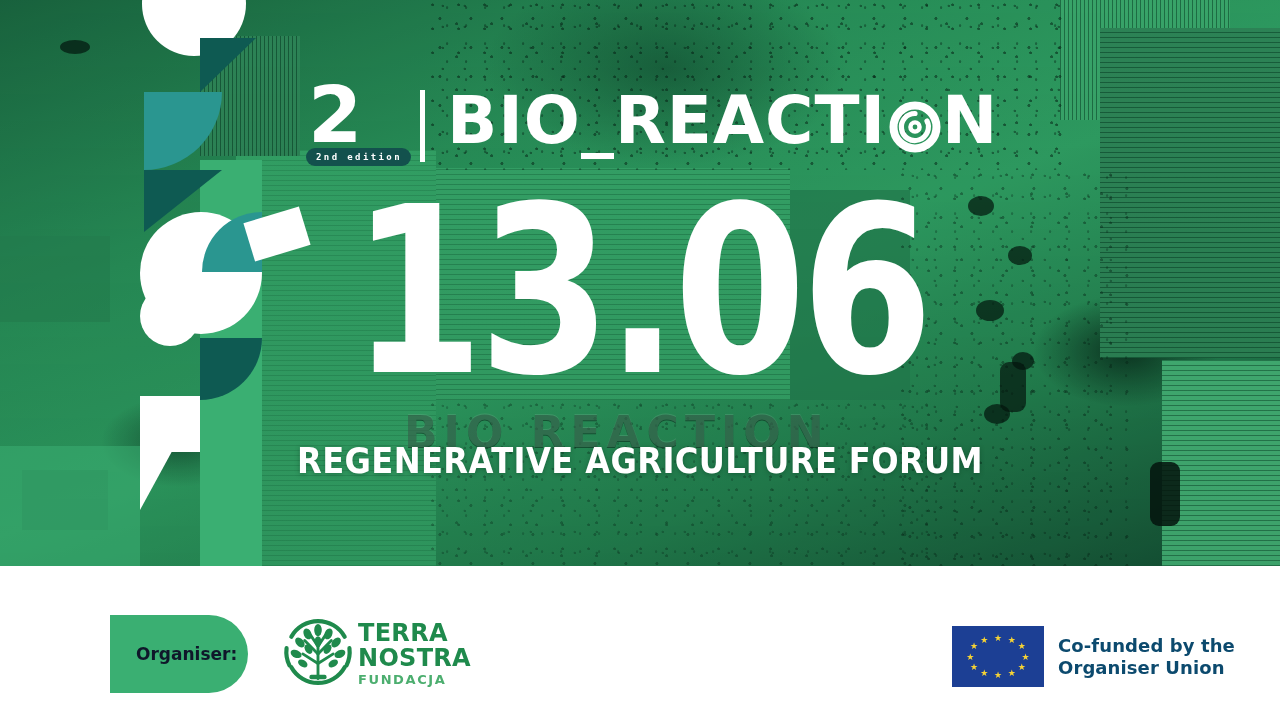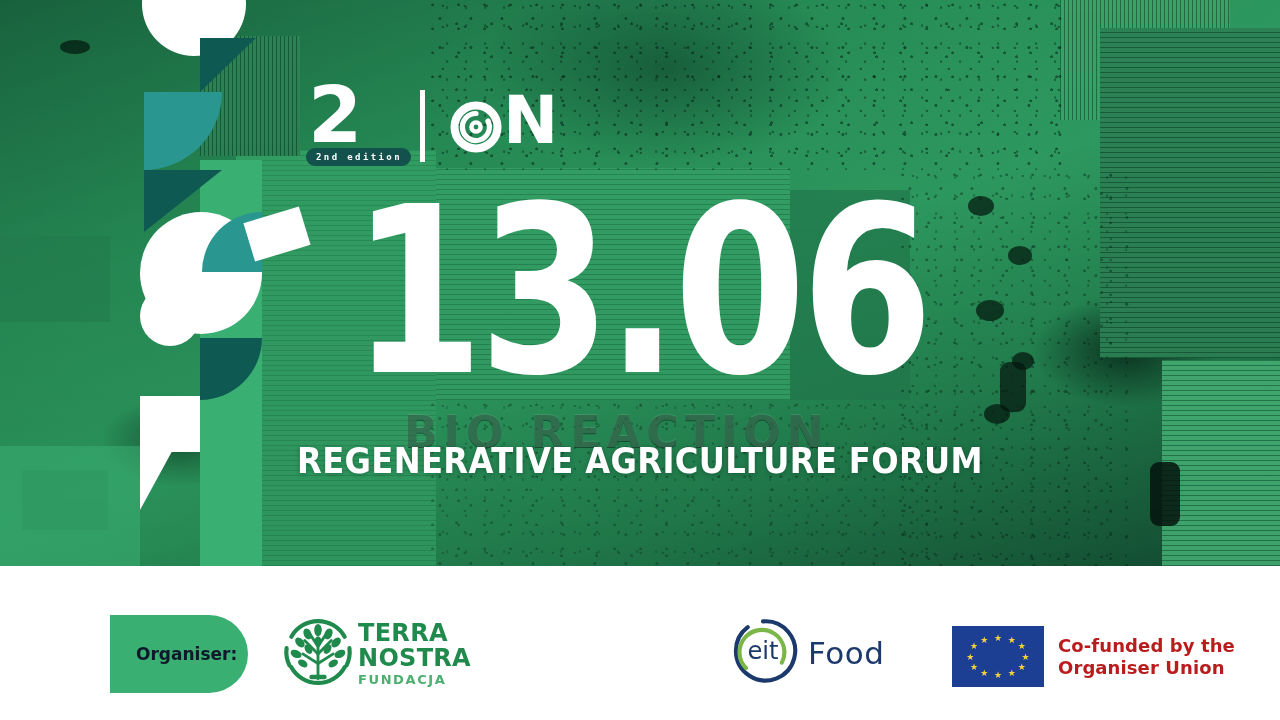--- a/index.html
+++ b/index.html
@@ -318,21 +318,21 @@
   }
 
   .eu { position: absolute; left: 952px; top: 626px; display: flex; align-items: center; gap: 14px; }
   .eu-flag { width: 92px; height: 61px; background: #1c3f94; position: relative; }
   .eu-star {
     position: absolute; color: #f6d335; font-size: 9px; line-height: 1;
     transform: translate(-50%,-50%);
   }
   .eu-text { line-height: 1.18; }
   .eu-l1, .eu-l2 {
-    font-size: 18px; font-weight: 700; color: #b91c1c; letter-spacing: .1px;
+    font-size: 18px; font-weight: 700; color: #0c4a6e; letter-spacing: .1px;
     font-family: "DejaVu Sans", sans-serif;
   }
 </style>
 </head>
 <body>
 
 <div id="banner">
 
   <div class="hero">
 
@@ -391,20 +391,21 @@
 
   <div class="headline-wrap">
 
     <div class="logo-row">
       <div class="edition-mark">
         <div class="edition-num">2</div>
         <div class="edition-pill">2nd edition</div>
       </div>
       <div class="divider-bar"></div>
       <div class="wordmark">
+        <span class="txt">BIO_REACTI</span>
         <span class="swirl-o">
           <svg viewBox="0 0 52 52" width="52" height="52" aria-hidden="true">
             <circle cx="26" cy="26" r="21.5" fill="none" stroke="#ffffff" stroke-width="8"></circle>
             <path d="M26 12.5 A13.5 13.5 0 1 0 38 20" fill="none" stroke="#ffffff" stroke-width="5.2" stroke-linecap="round"></path>
             <circle cx="26" cy="26" r="4.6" fill="none" stroke="#ffffff" stroke-width="4.4"></circle>
           </svg>
         </span>
         <span class="txt">N</span>
       </div>
     </div>
@@ -453,30 +454,20 @@
       </svg>
     </span>
     <span class="terra-text">
       <div class="terra-l1">TERRA</div>
       <div class="terra-l2">NOSTRA</div>
       <div class="terra-l3">FUNDACJA</div>
     </span>
   </div>
 
 
-  <div class="eit">
-    <span>
-      <svg viewBox="0 0 78 78" width="70" height="70" aria-hidden="true">
-        <path d="M39 6 A33 33 0 1 1 22 12.5" fill="none" stroke="#1b3a6b" stroke-width="4.6" stroke-linecap="round"></path>
-        <path d="M20 58 A25 25 0 1 1 60 52" fill="none" stroke="#7ab648" stroke-width="4.6" stroke-linecap="round"></path>
-        <text x="39" y="48" text-anchor="middle" font-family="DejaVu Sans, sans-serif" font-size="27" fill="#1b3a6b">eit</text>
-      </svg>
-    </span>
-    <span class="eit-word">Food</span>
-  </div>
 
   <div class="eu">
     <span class="eu-flag">
       <i class="eu-star" style="left:50%;top:20%">★</i>
       <i class="eu-star" style="left:65%;top:23%">★</i>
       <i class="eu-star" style="left:76%;top:33%">★</i>
       <i class="eu-star" style="left:80%;top:50%">★</i>
       <i class="eu-star" style="left:76%;top:67%">★</i>
       <i class="eu-star" style="left:65%;top:77%">★</i>
       <i class="eu-star" style="left:50%;top:80%">★</i>

